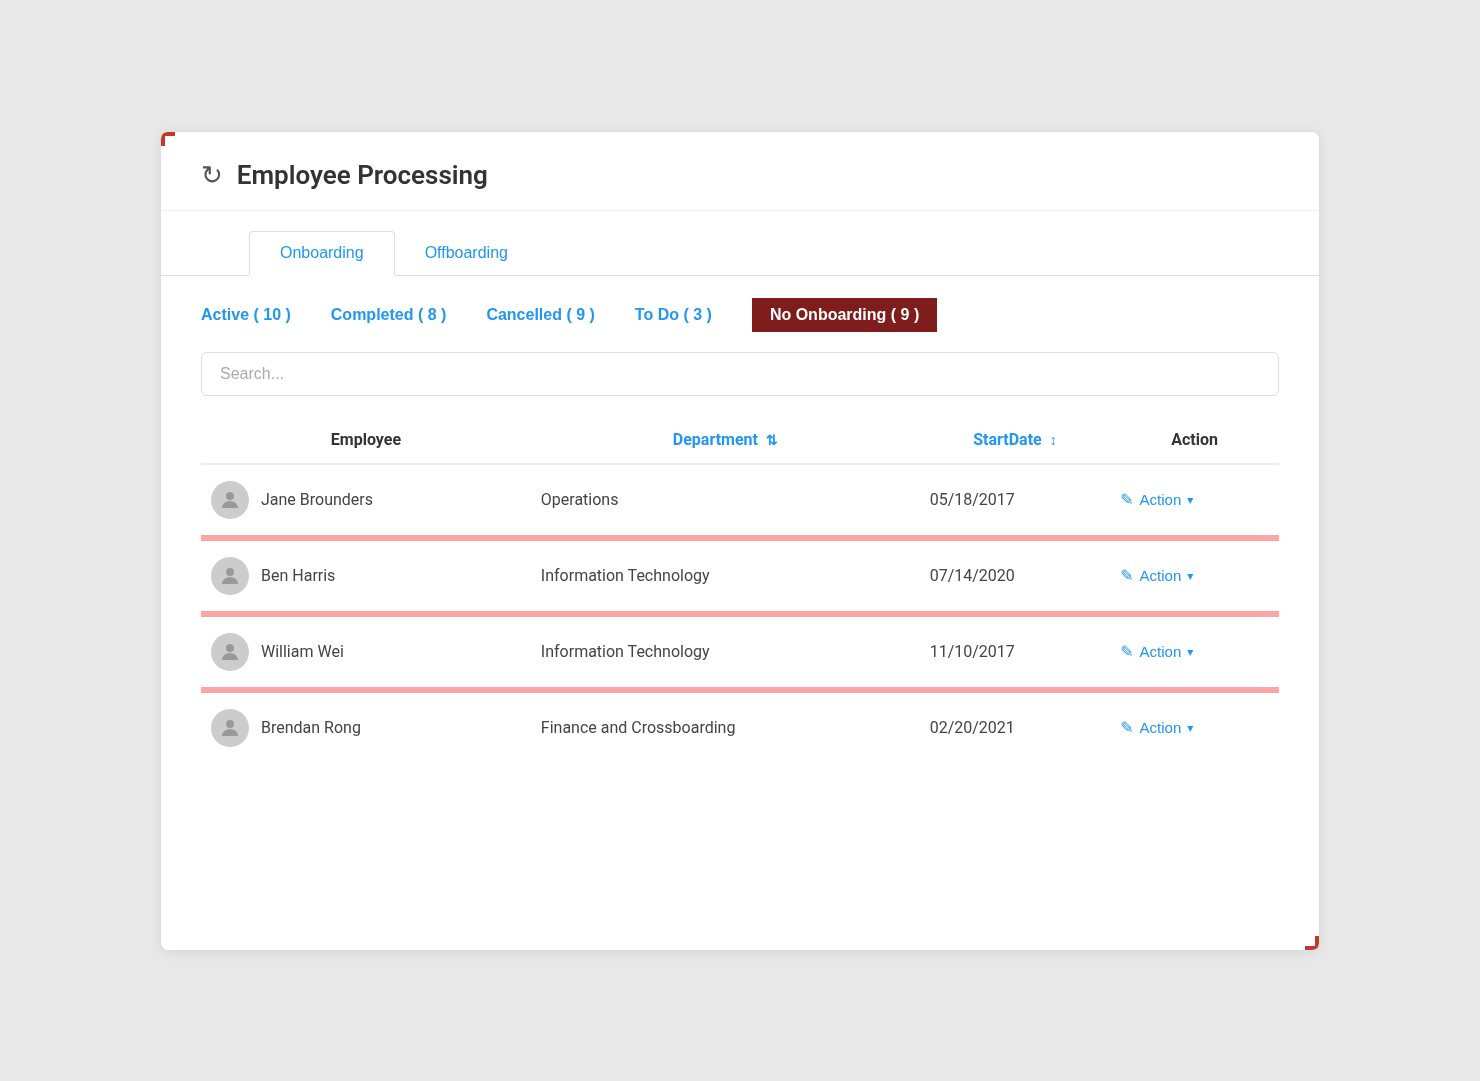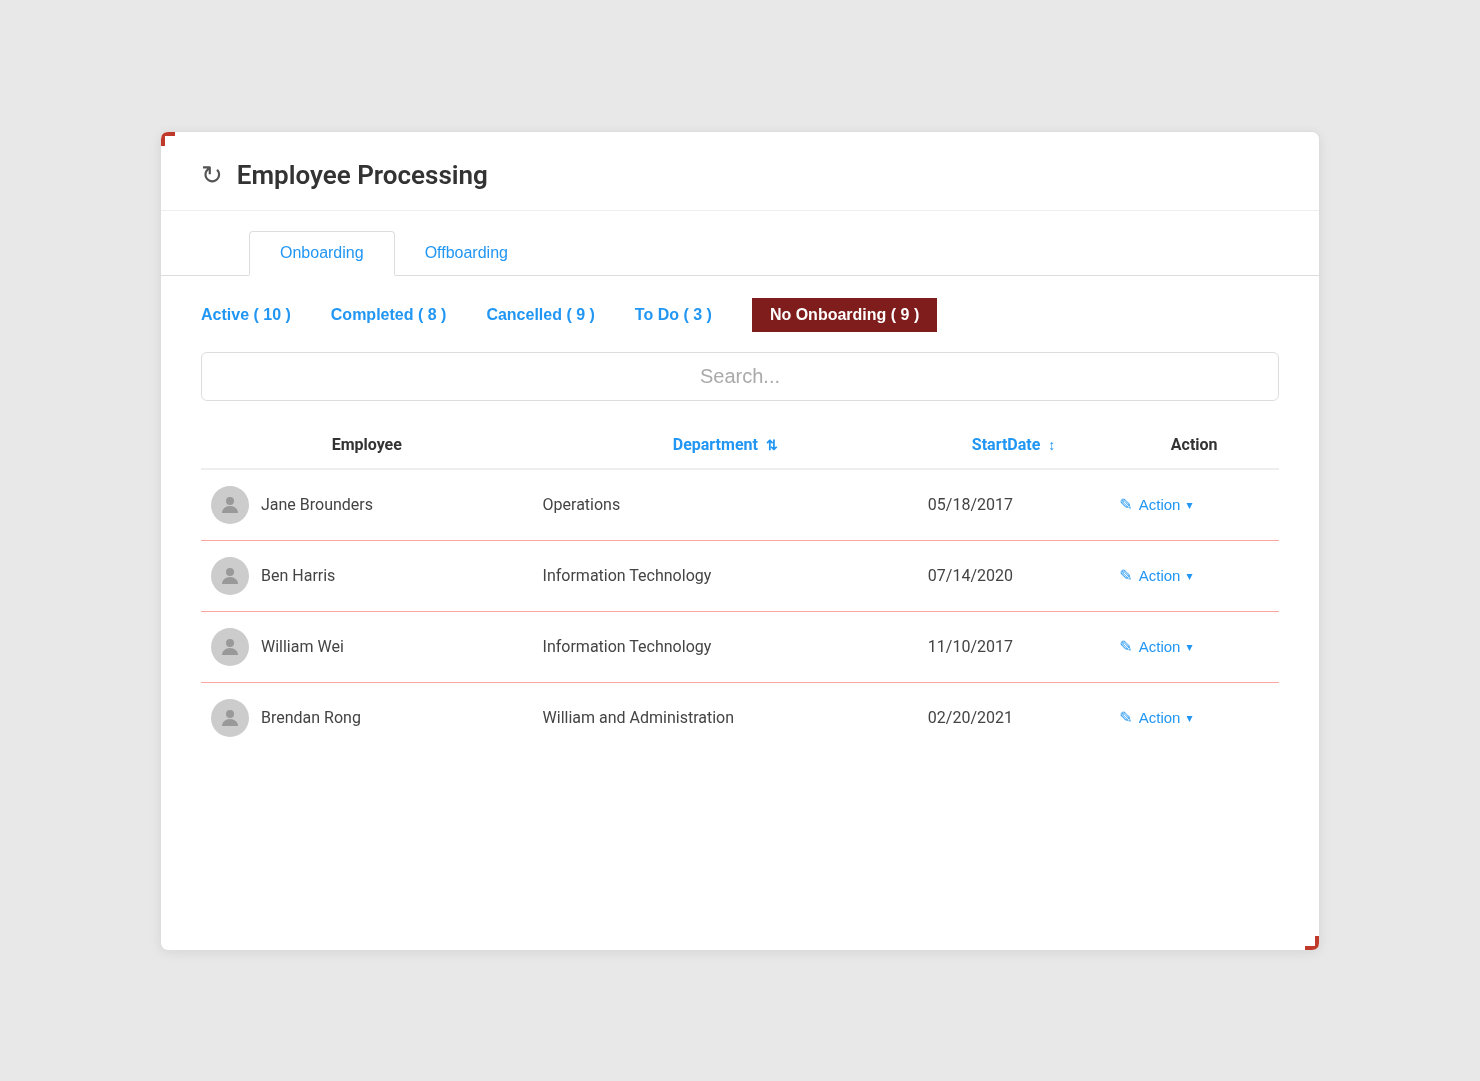--- a/index.html
+++ b/index.html
@@ -126,24 +126,23 @@
 
     .search-section {
       padding: 10px 40px 10px 40px;
     }
 
     .search-input {
       width: 100%;
       padding: 12px 18px;
       border: 1px solid #ddd;
       border-radius: 6px;
-      font-size: 20px;
+      font-size: 16px;
       color: #999;
       outline: none;
-      text-align: center;
     }
 
     .search-input::placeholder {
       color: #aaa;
     }
 
     .table-section {
       padding: 10px 40px 30px 40px;
     }
 
@@ -170,21 +169,21 @@
 
     .sort-icon {
       display: inline-block;
       color: #2196f3;
       font-size: 14px;
       margin-left: 4px;
       vertical-align: middle;
     }
 
     tbody tr {
-      border-bottom: 1px solid #fca5a5;
+      border-bottom: 6px solid #fca5a5;
     }
 
     tbody tr:last-child {
       border-bottom: none;
     }
 
     tbody td {
       padding: 16px 10px;
       font-size: 16px;
       color: #444;
@@ -347,21 +346,21 @@
             <div class="employee-cell">
               <div class="avatar">
                 <svg width="24" height="24" viewBox="0 0 24 24" fill="#999">
                     <circle cx="12" cy="8" r="4"></circle>
                     <path d="M4 20c0-4 3.6-7 8-7s8 3 8 7"></path>
                   </svg>
               </div>
               <span>Brendan Rong</span>
             </div>
           </td>
-          <td>William and Administration</td>
+          <td>Finance and Crossboarding</td>
           <td>02/20/2021</td>
           <td>
             <button class="action-btn">
               <span class="edit-icon">✎</span>
               <span>Action</span>
               <span class="chevron">▾</span>
             </button>
           </td>
         </tr>
       </tbody>

